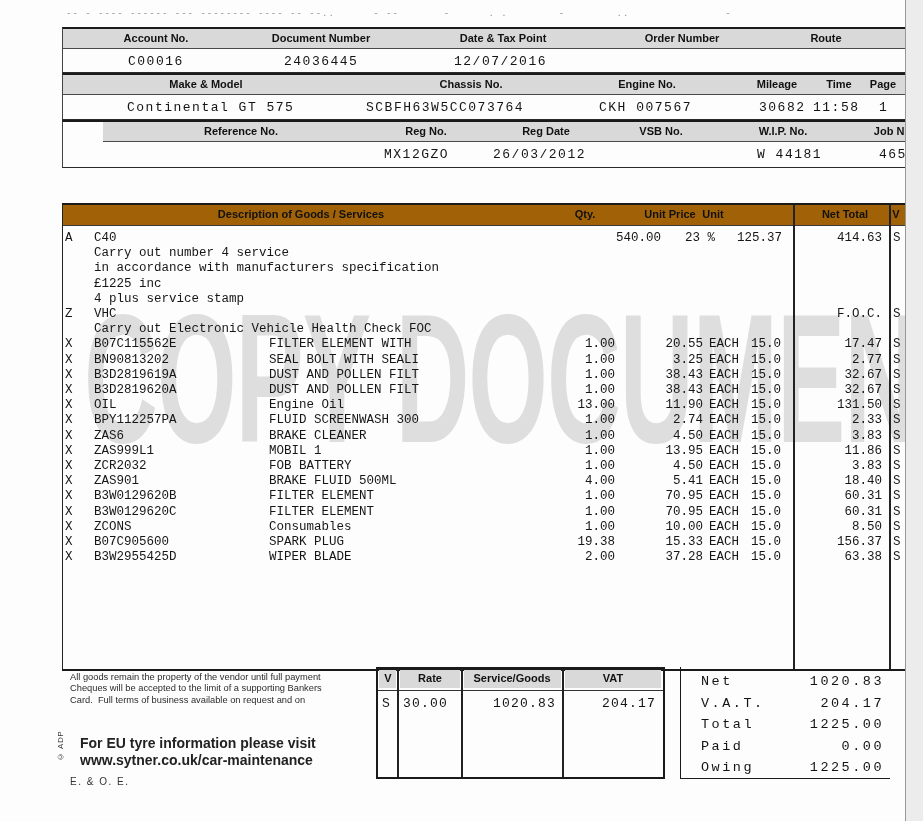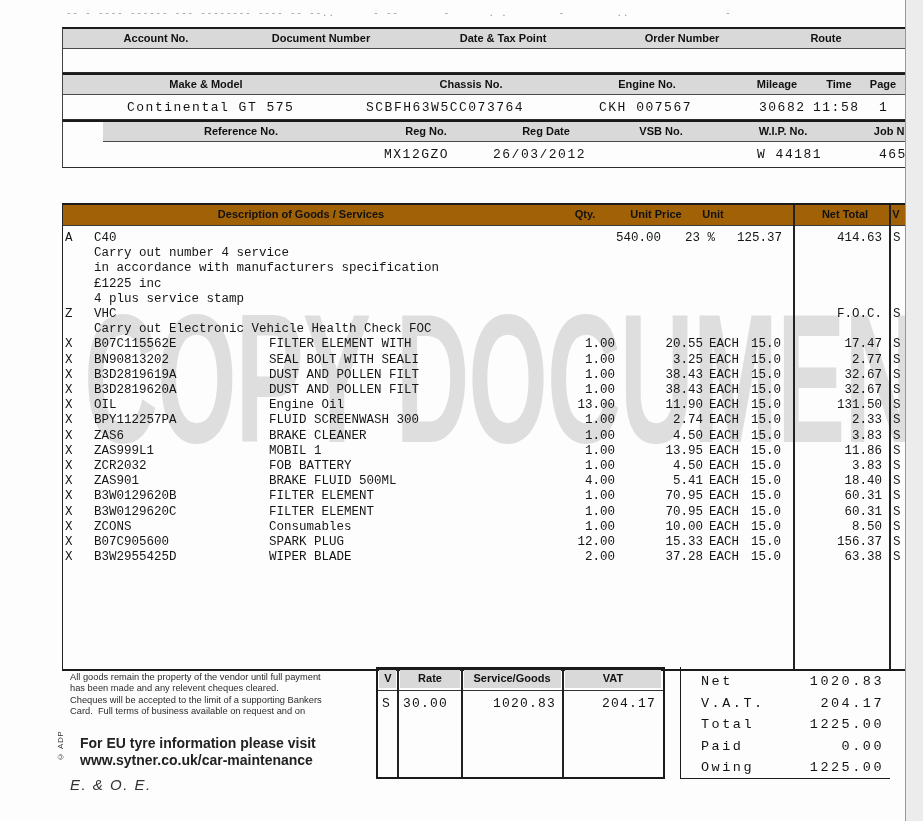--- a/index.html
+++ b/index.html
@@ -46,21 +46,21 @@
   .c-qty2{left:524px;width:74px;text-align:right;}
   .c-disc{left:622px;}
   .c-price2{left:645px;width:74px;text-align:right;}
 
   
   .terms{position:absolute;left:70px;top:672px;width:310px;font-size:9.3px;line-height:11.4px;color:#2b2b2b;z-index:2;}
   .terms div{white-space:pre;}
   .eu{position:absolute;left:80px;top:735px;font-size:14px;font-weight:bold;line-height:17px;color:#222;z-index:2;}
   .adp{position:absolute;left:56px;top:731px;writing-mode:vertical-rl;transform:rotate(180deg);
        font-size:8px;letter-spacing:0.5px;color:#333;z-index:2;}
-  .eoe{position:absolute;left:70px;top:776px;font-size:15px;letter-spacing:1.5px;color:#333;z-index:2;font-style:italic;}
+  .eoe{position:absolute;left:70px;top:776px;font-size:10px;letter-spacing:1.5px;color:#333;z-index:2;}
 
   
   .vtable{position:absolute;left:376px;top:667px;width:289px;height:112px;border:2px solid #1a1a1a;box-sizing:border-box;z-index:2;background:transparent;}
   .vtable .hd{position:relative;height:21px;border-bottom:1px solid #333;}
   .vcell{position:absolute;top:1px;height:18px;background:#d9d9d9;}
   .vlab{position:absolute;top:3px;font-size:11px;font-weight:bold;transform:translateX(-50%);white-space:nowrap;color:#111;}
   .vvline{position:absolute;top:0;bottom:0;width:1.5px;background:#222;}
   .vval{position:absolute;top:27px;font-size:13px;letter-spacing:1.2px;white-space:pre;color:#141414;
         font-family:"Liberation Mono","DejaVu Sans Mono",monospace;}
 
@@ -82,20 +82,27 @@
   <div class="pageband"></div>
 
   <div class="ibox" id="box1">
     <div class="hd">
       <span class="hlab" style="left:93px">Account No.</span>
       <span class="hlab" style="left:258px">Document Number</span>
       <span class="hlab" style="left:440px">Date &amp; Tax Point</span>
       <span class="hlab" style="left:619px">Order Number</span>
       <span class="hlab" style="left:763px">Route</span>
     </div>
+    <div class="vals">
+      <span class="hval" style="left:65px">C00016</span>
+      <span class="hval" style="left:221px">24036445</span>
+      <span class="hval" style="left:391px">12/07/2016</span>
+      <span class="hval" style="left:600px"></span>
+      <span class="hval" style="left:750px"></span>
+    </div>
   </div>
 
   <div class="ibox" id="box2">
     <div class="hd">
       <span class="hlab" style="left:143px">Make &amp; Model</span>
       <span class="hlab" style="left:408px">Chassis No.</span>
       <span class="hlab" style="left:584px">Engine No.</span>
       <span class="hlab" style="left:714px">Mileage</span>
       <span class="hlab" style="left:776px">Time</span>
       <span class="hlab" style="left:820px">Page</span>
@@ -126,21 +133,21 @@
       <span class="hval" style="left:545px"></span>
       <span class="hval" style="left:654px">W 44181</span>
       <span class="hval" style="left:776px">46584</span>
     </div>
   </div>
 
   <div class="itable">
     <div class="hd">
       <span class="hlab" style="left:238px">Description of Goods / Services</span>
       <span class="hlab" style="left:522px">Qty.</span>
-      <span class="hlab" style="left:593px">Unit Price</span>
+      <span class="hlab" style="left:607px">Unit Price</span>
       <span class="hlab" style="left:650px">Unit</span>
       <span class="hlab" style="left:782px">Net Total</span>
       <span class="hlab" style="left:833px">V</span>
     </div>
     <div class="vline" style="left:730px"></div>
     <div class="vline" style="left:826px"></div>
     <div>
         <div class="irow" style="top: 26px;">
           <span class="c-flag">A</span>
           <span class="c-code">C40</span>
@@ -311,21 +318,21 @@
           <span class="c-price">10.00</span>
           <span class="c-unit">EACH</span>
           <span class="c-vat">15.0</span>
           <span class="c-net">8.50</span>
           <span class="c-v">S</span>
         </div>
         <div class="irow" style="top: 330px;">
           <span class="c-flag">X</span>
           <span class="c-code">B07C905600</span>
           <span class="c-desc">SPARK PLUG</span>
-          <span class="c-qty">12.00</span>
+          <span class="c-qty">19.38</span>
           <span class="c-price">15.33</span>
           <span class="c-unit">EACH</span>
           <span class="c-vat">15.0</span>
           <span class="c-net">156.37</span>
           <span class="c-v">S</span>
         </div>
         <div class="irow" style="top: 345.2px;">
           <span class="c-flag">X</span>
           <span class="c-code">B3W2955425D</span>
           <span class="c-desc">WIPER BLADE</span>
@@ -334,21 +341,20 @@
           <span class="c-unit">EACH</span>
           <span class="c-vat">15.0</span>
           <span class="c-net">63.38</span>
           <span class="c-v">S</span>
         </div>
       </div>
   </div>
 
   <div class="terms">
       <div>All goods remain the property of the vendor until full payment</div>
-      <div>has been made and any relevent cheques cleared.</div>
       <div>Cheques will be accepted to the limit of a supporting Bankers</div>
       <div>Card.  Full terms of business available on request and on</div>
     </div>
   <div class="adp">© ADP</div>
   <div class="eu">
     <div>For EU tyre information please visit</div>
     <div>www.sytner.co.uk/car-maintenance</div>
   </div>
   <div class="eoe">E. &amp; O. E.</div>
 

